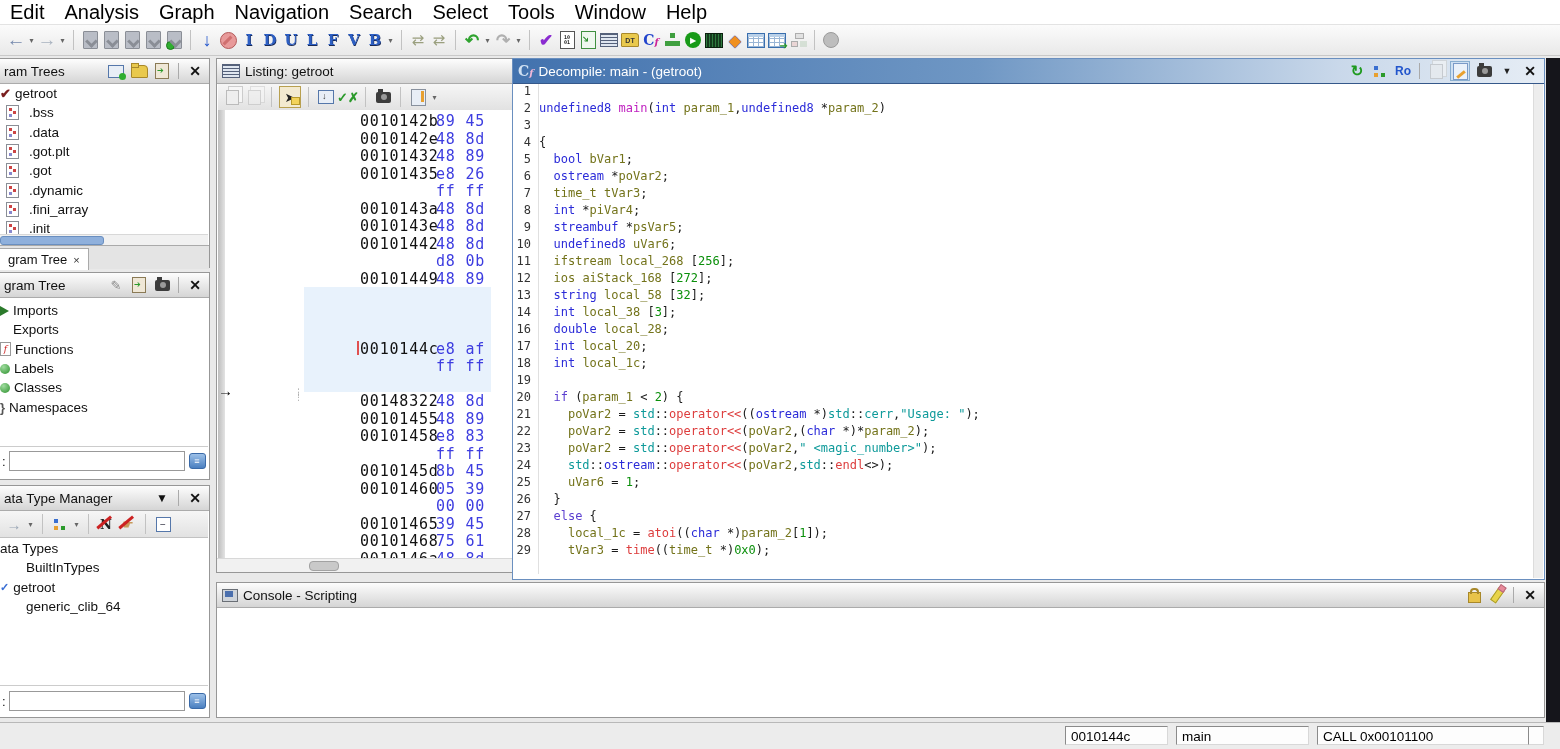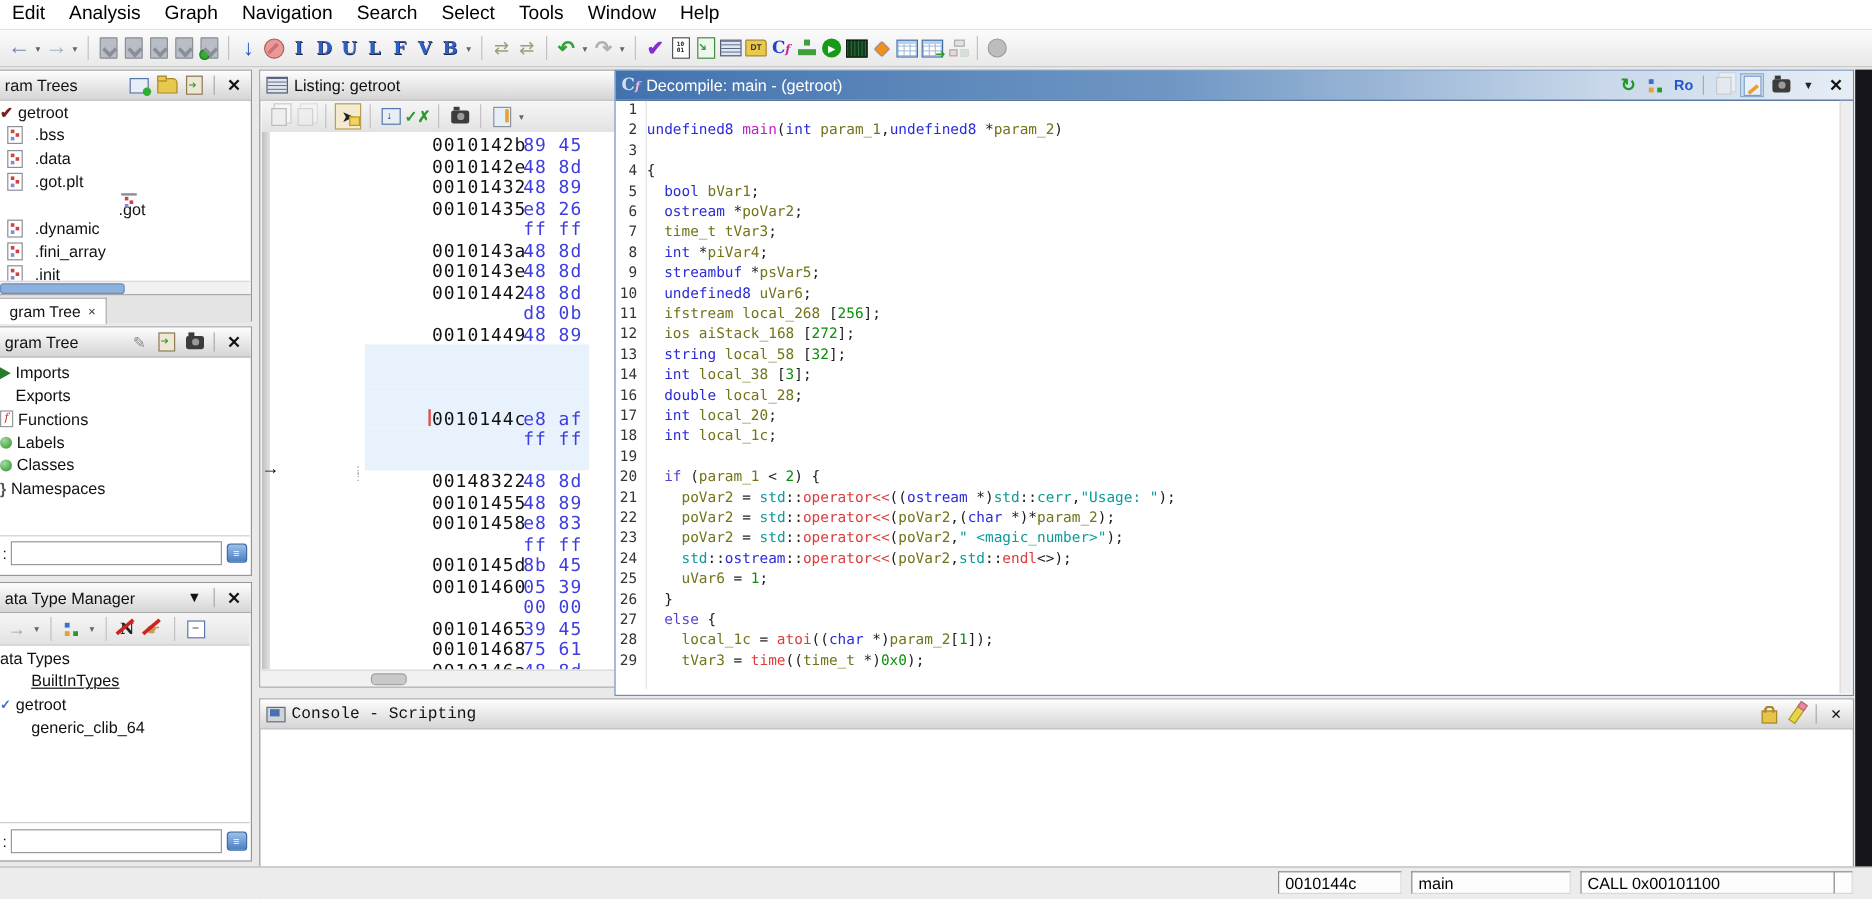--- a/index.html
+++ b/index.html
@@ -1,21 +1,21 @@
 <!DOCTYPE html>
 <html><head>
 <meta charset="utf-8">
 <style>
   html,body{margin:0;padding:0;}
   body{width:1560px;height:749px;position:relative;background:#e9e9e9;
        font-family:"Liberation Sans",sans-serif;overflow:hidden;color:#111;}
   
   .menubar{position:absolute;left:0;top:0;width:1560px;height:24px;background:#fff;
            border-bottom:1px solid #e3e3e3;display:flex;align-items:center;}
-  .mitem{padding:0 10px;font-size:16px;color:#000;line-height:24px;cursor:default;}
+  .mitem{padding:0 10px;font-size:20px;color:#000;line-height:24px;cursor:default;}
   
   .toolbar{position:absolute;left:0;top:25px;width:1560px;height:31px;
            background:linear-gradient(#fbfbfb,#e9e9e9);border-bottom:1px solid #c9c9c9;
            display:flex;align-items:center;padding-left:6px;box-sizing:border-box;gap:1px;}
   .ti{width:20px;height:20px;display:inline-flex;align-items:center;justify-content:center;
       font-size:15px;flex:0 0 auto;}
   .caret{width:9px;height:20px;display:inline-flex;align-items:center;justify-content:center;
          font-size:8px;color:#666;flex:0 0 auto;}
   .tsep{width:1px;height:20px;background:#c2c2c2;margin:0 5px;flex:0 0 auto;}
   .arrow-back{color:#7589ad;font-weight:bold;font-size:19px;}
@@ -324,21 +324,21 @@
         <span style="margin-left: 6px;">.bss</span>
       </div>
       <div class="trow" style="padding-left: 6px;">
         <span class="ic-docdots"></span>
         <span style="margin-left: 6px;">.data</span>
       </div>
       <div class="trow" style="padding-left: 6px;">
         <span class="ic-docdots"></span>
         <span style="margin-left: 6px;">.got.plt</span>
       </div>
-      <div class="trow" style="padding-left: 6px; flex-direction: column;">
+      <div class="trow" style="padding-left: 6px;">
         <span class="ic-docdots"></span>
         <span style="margin-left: 6px;">.got</span>
       </div>
       <div class="trow" style="padding-left: 6px;">
         <span class="ic-docdots"></span>
         <span style="margin-left: 6px;">.dynamic</span>
       </div>
       <div class="trow" style="padding-left: 6px;">
         <span class="ic-docdots"></span>
         <span style="margin-left: 6px;">.fini_array</span>
@@ -437,21 +437,21 @@
       </span>
     <span class="tsep"></span>
     <span class="ti">
         <span class="ic-collapse">−</span>
       </span>
   </div>
   <div class="tree" style="left:1px;top:53px;right:1px;height:145px;" id="dtree">
       <div class="trow" style="padding-left: 0px;">
         <span>ata Types</span>
       </div>
-      <div class="trow" style="padding-left: 26px; text-decoration: underline;">
+      <div class="trow" style="padding-left: 26px;">
         <span>BuiltInTypes</span>
       </div>
       <div class="trow" style="padding-left: 0px;">
         <span class="ic-bluecheck">✓</span>
         <span>getroot</span>
       </div>
       <div class="trow" style="padding-left: 26px;">
         <span>generic_clib_64</span>
       </div>
     </div>
@@ -675,21 +675,21 @@
       <div class="dline"><span class="lnum">25</span><span class="lcode"><span class="tk-p">    </span><span class="tk-v">uVar6</span><span class="tk-p"> = </span><span class="tk-n">1</span><span class="tk-p">;</span></span></div>
       <div class="dline"><span class="lnum">26</span><span class="lcode"><span class="tk-p">  }</span></span></div>
       <div class="dline"><span class="lnum">27</span><span class="lcode"><span class="tk-p">  </span><span class="tk-k">else</span><span class="tk-p"> {</span></span></div>
       <div class="dline"><span class="lnum">28</span><span class="lcode"><span class="tk-p">    </span><span class="tk-v">local_1c</span><span class="tk-p"> = </span><span class="tk-r">atoi</span><span class="tk-p">((</span><span class="tk-t">char</span><span class="tk-p"> *)</span><span class="tk-v">param_2</span><span class="tk-p">[</span><span class="tk-n">1</span><span class="tk-p">]);</span></span></div>
       <div class="dline"><span class="lnum">29</span><span class="lcode"><span class="tk-p">    </span><span class="tk-v">tVar3</span><span class="tk-p"> = </span><span class="tk-r">time</span><span class="tk-p">((</span><span class="tk-v">time_t</span><span class="tk-p"> *)</span><span class="tk-n">0x0</span><span class="tk-p">);</span></span></div>
     </div>
   <div class="numline"></div>
   <div class="dec-scroll"></div>
 </div>
 
-<div class="panel" style="left:216px;top:582px;width:1329px;height:168px;font-family:Liberation Mono, monospace;">
+<div class="panel" style="left:216px;top:582px;width:1329px;height:136px;">
   <div class="ptitle">
     <span class="ic-monitor"></span>
     <span>Console - Scripting</span>
     <span class="spacer"></span>
     <span class="tbtn">
         <span class="ic-lock"></span>
       </span>
     <span class="tbtn">
         <span class="ic-eraser"></span>
       </span>

